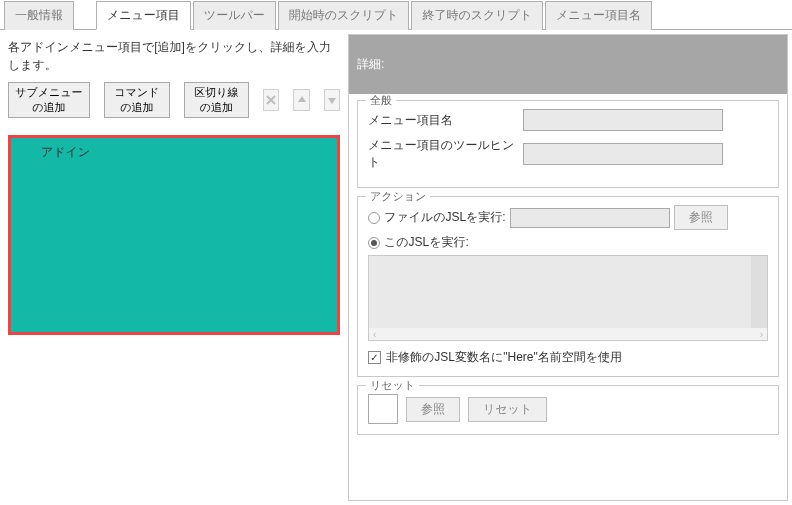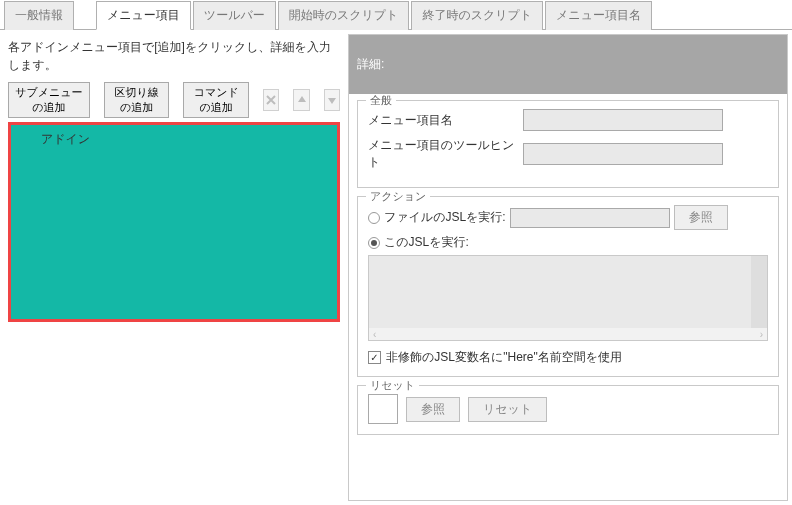--- a/index.html
+++ b/index.html
@@ -4,21 +4,21 @@
 <style>
 * { box-sizing: border-box; margin: 0; padding: 0; }
 body { font-family: "Meiryo", "MS PGothic", sans-serif; font-size: 12px; color: #333; background: #fff; width: 792px; height: 505px; overflow: hidden; }
 .tabs { display: flex; border-bottom: 1px solid #b0b0b0; background: #fff; padding-left: 4px; }
 .tab { padding: 5px 10px; border: 1px solid #b0b0b0; border-bottom: none; background: #ececec; color: #777; cursor: pointer; margin-right: 2px; position: relative; top: 1px; }
 .tab.active { background: #fff; color: #333; border-bottom: 1px solid #fff; margin-left: 20px; }
 .content { display: flex; position: absolute; top: 30px; left: 0; right: 0; bottom: 0; }
 .left-panel { width: 348px; padding: 8px; }
 .right-panel { flex: 1; border: 1px solid #c9c9c9; margin: 4px 4px 4px 0; display: flex; flex-direction: column; }
 .instruction { margin-bottom: 8px; line-height: 1.5; }
-.toolbar { display: flex; align-items: center; gap: 14px; margin-bottom: 4px; border-radius: 17px; }
+.toolbar { display: flex; align-items: center; gap: 14px; margin-bottom: 17px; border-radius: 17px; }
 .toolbar button { font-family: inherit; font-size: 11px; padding: 2px 4px; border: 1px solid #a9a9a9; background: #efefef; cursor: pointer; }
 .icon-btn { width: 22px; height: 22px; border: 1px solid #d0d0d0; background: #f4f4f4; display: flex; align-items: center; justify-content: center; color: #b5b5b5; cursor: default; }
 .icon-btn svg { width: 12px; height: 12px; }
 .tree { border: 3px solid #ef4444; height: 200px; padding: 4px 12px; background: #14b8a6; }
 .tree-item { padding: 2px 18px; }
 .detail-header { background: #a6a6a6; color: #fff; padding: 21px 8px; font-size: 12px; }
 .detail-body { padding: 6px 8px; overflow-y: auto; flex: 1; }
 .fieldset { border: 1px solid #c9c9c9; margin-bottom: 8px; padding: 8px 10px 10px; position: relative; }
 .fieldset-legend { position: absolute; top: -8px; left: 8px; background: #fff; padding: 0 4px; color: #666; font-size: 11px; }
 .form-row { display: flex; align-items: center; margin-bottom: 6px; }
@@ -51,22 +51,22 @@
   <div class="tab">開始時のスクリプト</div>
   <div class="tab">終了時のスクリプト</div>
   <div class="tab">メニュー項目名</div>
 </div>
 
 <div class="content">
   <div class="left-panel">
     <div class="instruction">各アドインメニュー項目で[追加]をクリックし、詳細を入力します。</div>
     <div class="toolbar">
       <button>サブメニューの追加</button>
+      <button>コマンドの追加</button>
       <button>区切り線の追加</button>
-      <button>コマンドの追加</button>
       <div class="icon-btn">
         <svg viewBox="0 0 12 12">
             <path d="M2 2 L10 10 M10 2 L2 10" stroke="#bdbdbd" stroke-width="2"></path>
           </svg>
       </div>
       <div class="icon-btn">
         <svg viewBox="0 0 12 12">
             <path d="M6 2 L10 8 L2 8 Z" fill="#bdbdbd"></path>
           </svg>
       </div>

